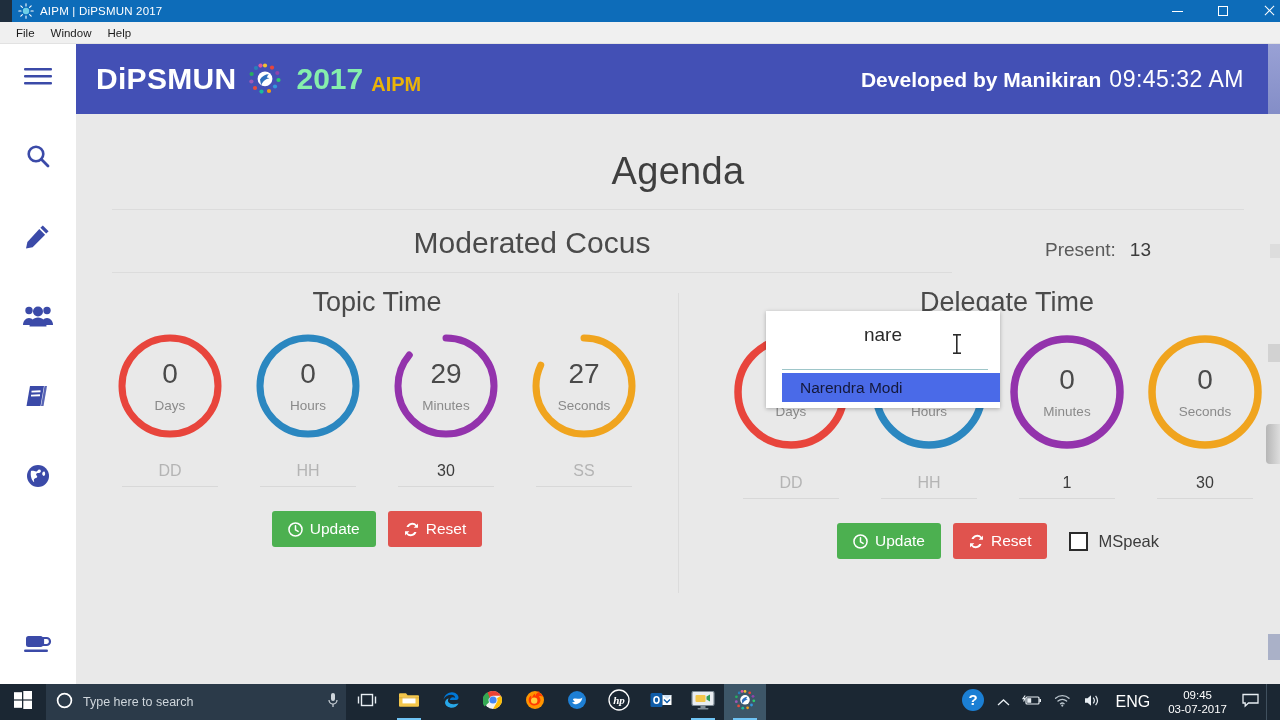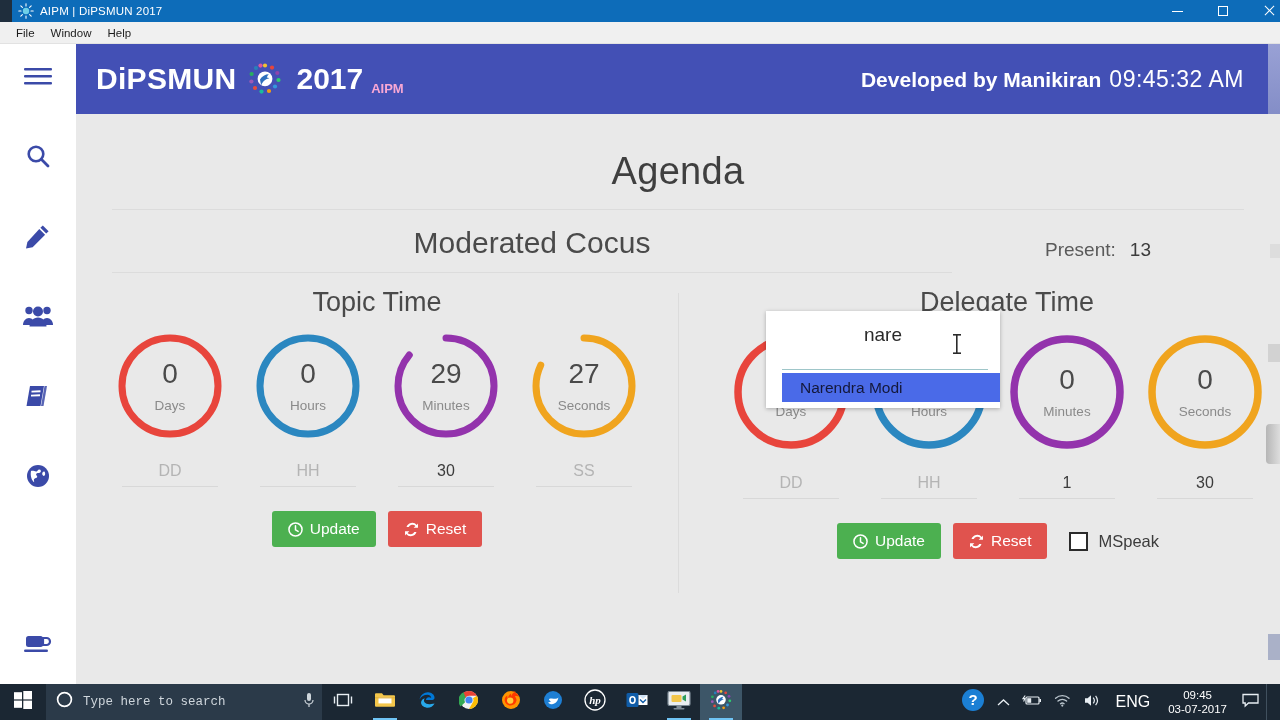--- a/index.html
+++ b/index.html
@@ -74,22 +74,22 @@
   
   #appheader {
     position: absolute; left: 76px; top: 0; width: 1204px; height: 70px;
     background: #4350b5;
     display: flex; align-items: center;
   }
   .brand {
     display: flex; align-items: flex-end; margin-left: 20px; white-space: nowrap;
   }
   .brand .b1 { color:#fff; font-size: 30px; font-weight: 700; letter-spacing: .3px; }
-  .brand .b2 { color:#ffffff; font-size: 30px; font-weight: 700; margin-left: 6px;}
-  .brand .b3 { color:#f9a8d4; font-size: 13px; font-weight: 700; margin-left: 8px; }
+  .brand .b2 { color:#86efac; font-size: 30px; font-weight: 700; margin-left: 6px;}
+  .brand .b3 { color:#eab308; font-size: 20px; font-weight: 700; margin-left: 8px; }
   .logo-burst { width: 34px; height: 34px; margin: 0 8px 0 12px; align-self: center; }
   .hdr-spacer { flex: 1; }
   .hdr-right { display:flex; align-items:baseline; color:#fff; margin-right: 36px; white-space: nowrap;}
   .hdr-right .dev { font-size: 21px; font-weight: 700; padding-left: 16px; }
   .hdr-right .clock { font-size: 23px; font-weight: 400; margin-left: 8px; letter-spacing: .5px;}
 
   
   #content {
     position: absolute; left: 76px; top: 70px; width: 1204px; height: 570px;
     background: #e9e9e9;
@@ -198,22 +198,22 @@
 
   
   #taskbar {
     position: absolute; left: 0; top: 684px; width: 1280px; height: 36px;
     background: #1b2733; display:flex; align-items:center;
   }
   #start-btn {
     width: 46px; height: 36px; display:flex; align-items:center; justify-content:center; cursor:pointer;
   }
   #search-box {
-    width: 276px; height: 36px; background: #2b3a49;
-    display:flex; align-items:center; gap: 10px; padding: 0 6px 0 10px; cursor: text; font-family: Liberation Mono, monospace;
+    width: 300px; height: 36px; background: #2b3a49;
+    display:flex; align-items:center; gap: 10px; padding: 0 6px 0 10px; cursor: text;
   }
   #search-box .ph { color:#cfd6dc; font-size: 12.5px; flex:1; }
   .tb-btn {
     width: 42px; height: 36px; display:flex; align-items:center; justify-content:center; cursor:pointer;
     position: relative;
   }
   .tb-btn.active { background: #3d5668; }
   .tb-btn.running:after {
     content:""; position:absolute; left: 9px; right: 9px; bottom: 0; height: 2px; background: #6fc4f5;
   }

